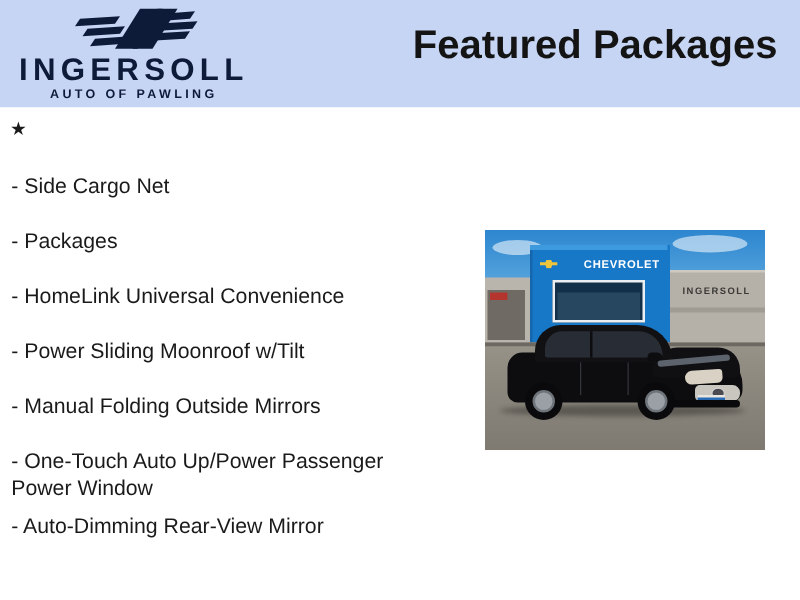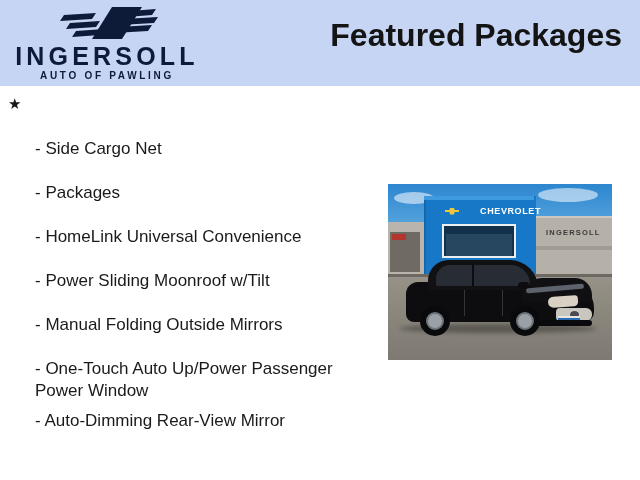--- a/index.html
+++ b/index.html
@@ -109,21 +109,21 @@
     min-height: 44px;
     box-sizing: border-box;
   }
 
   .pkg-item.level-0 {
     padding-left: 29px;
     padding-top: 8px;
   }
 
   .pkg-item.level-1 {
-    padding-left: 35px;
+    padding-left: 9px;
     padding-top: 8px;
   }
 
   .star-bullet {
     position: absolute;
     left: 8px;
     top: 7px;
     font-size: 15px;
     line-height: 22px;
     color: #1a1a1a;
@@ -169,21 +169,21 @@
     border-left: 2px solid #1566ac;
   }
   .bldg-blue-top {
     position: absolute;
     left: 36px; top: 12px;
     width: 110px; height: 4px;
     background: #3e9ade;
   }
   .chev-sign {
     position: absolute;
-    left: 57px; top: 20px;
+    left: 44px; top: 20px;
     width: 96px; height: 14px;
     display: flex;
     align-items: center;
     gap: 21px;
   }
   .chev-bowtie {
     width: 16px; height: 7px;
     background: #efc63b;
     clip-path: polygon(0% 34%, 31% 34%, 37% 0%, 63% 0%, 69% 34%, 100% 34%, 100% 66%, 69% 66%, 63% 100%, 37% 100%, 31% 66%, 0% 66%);
   }

